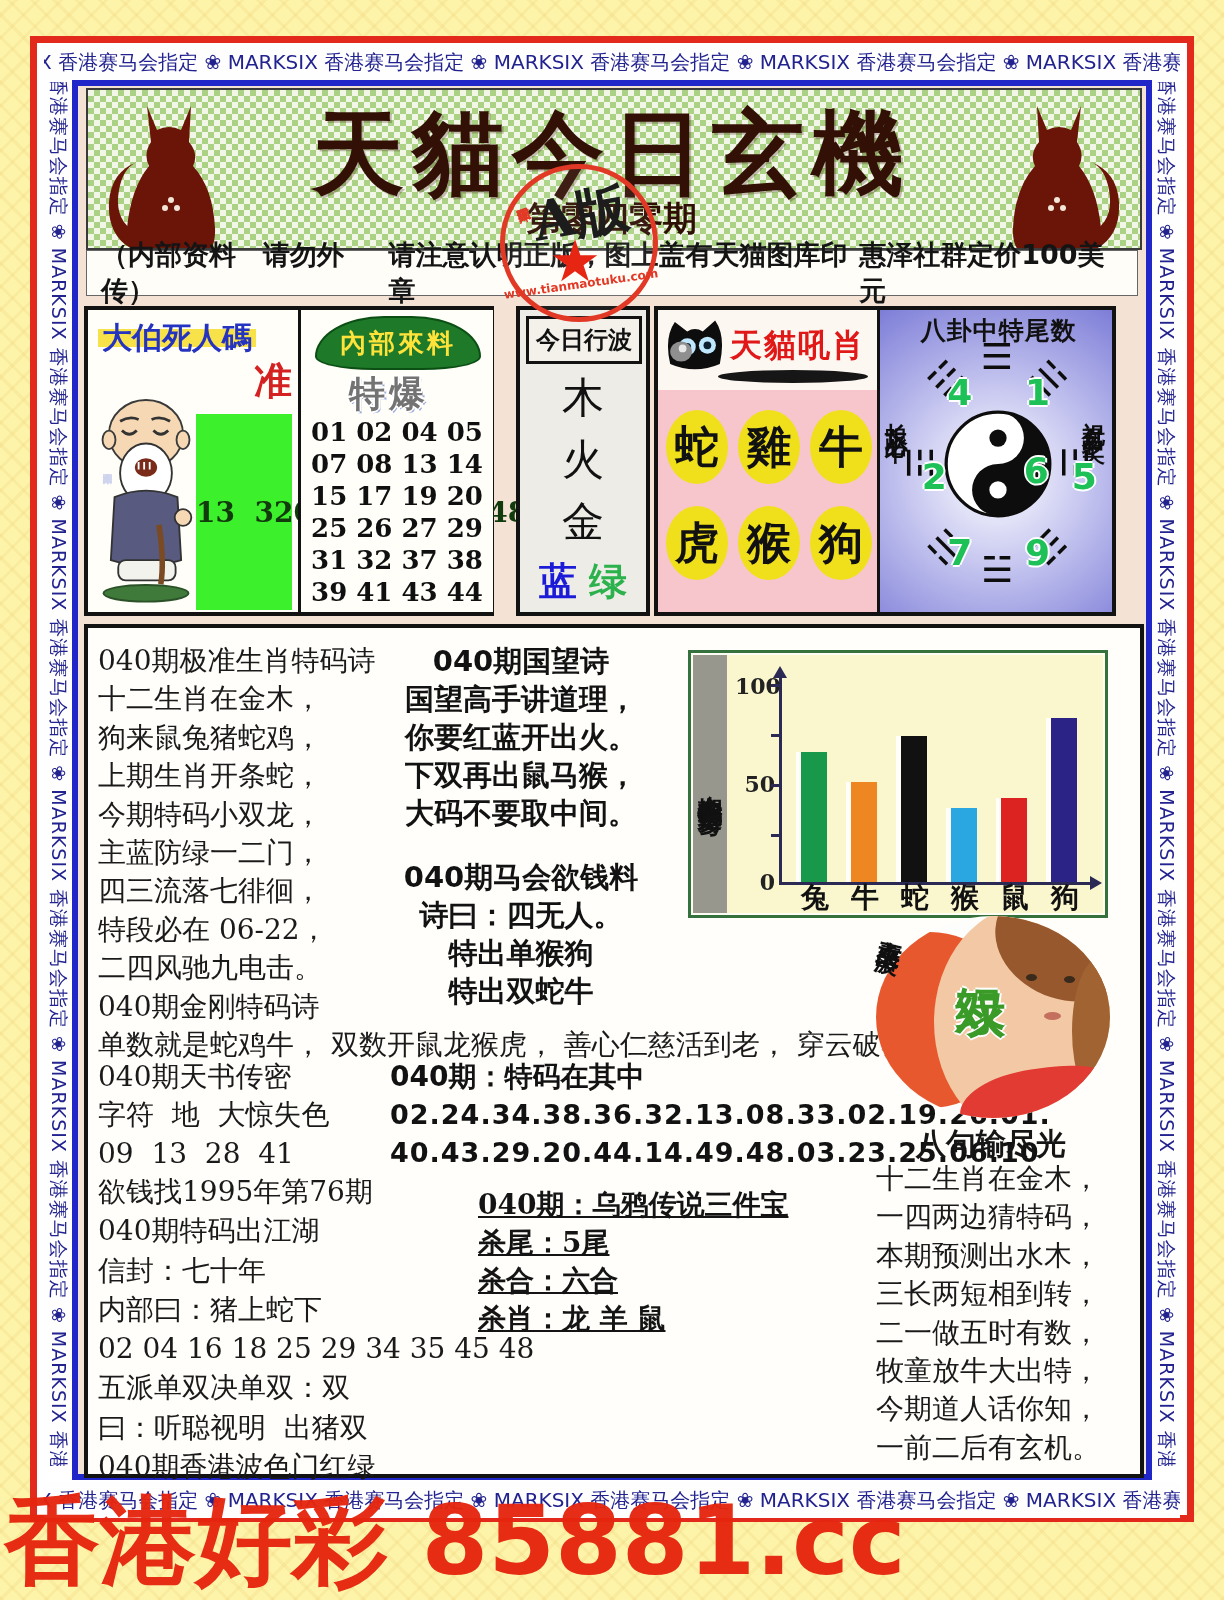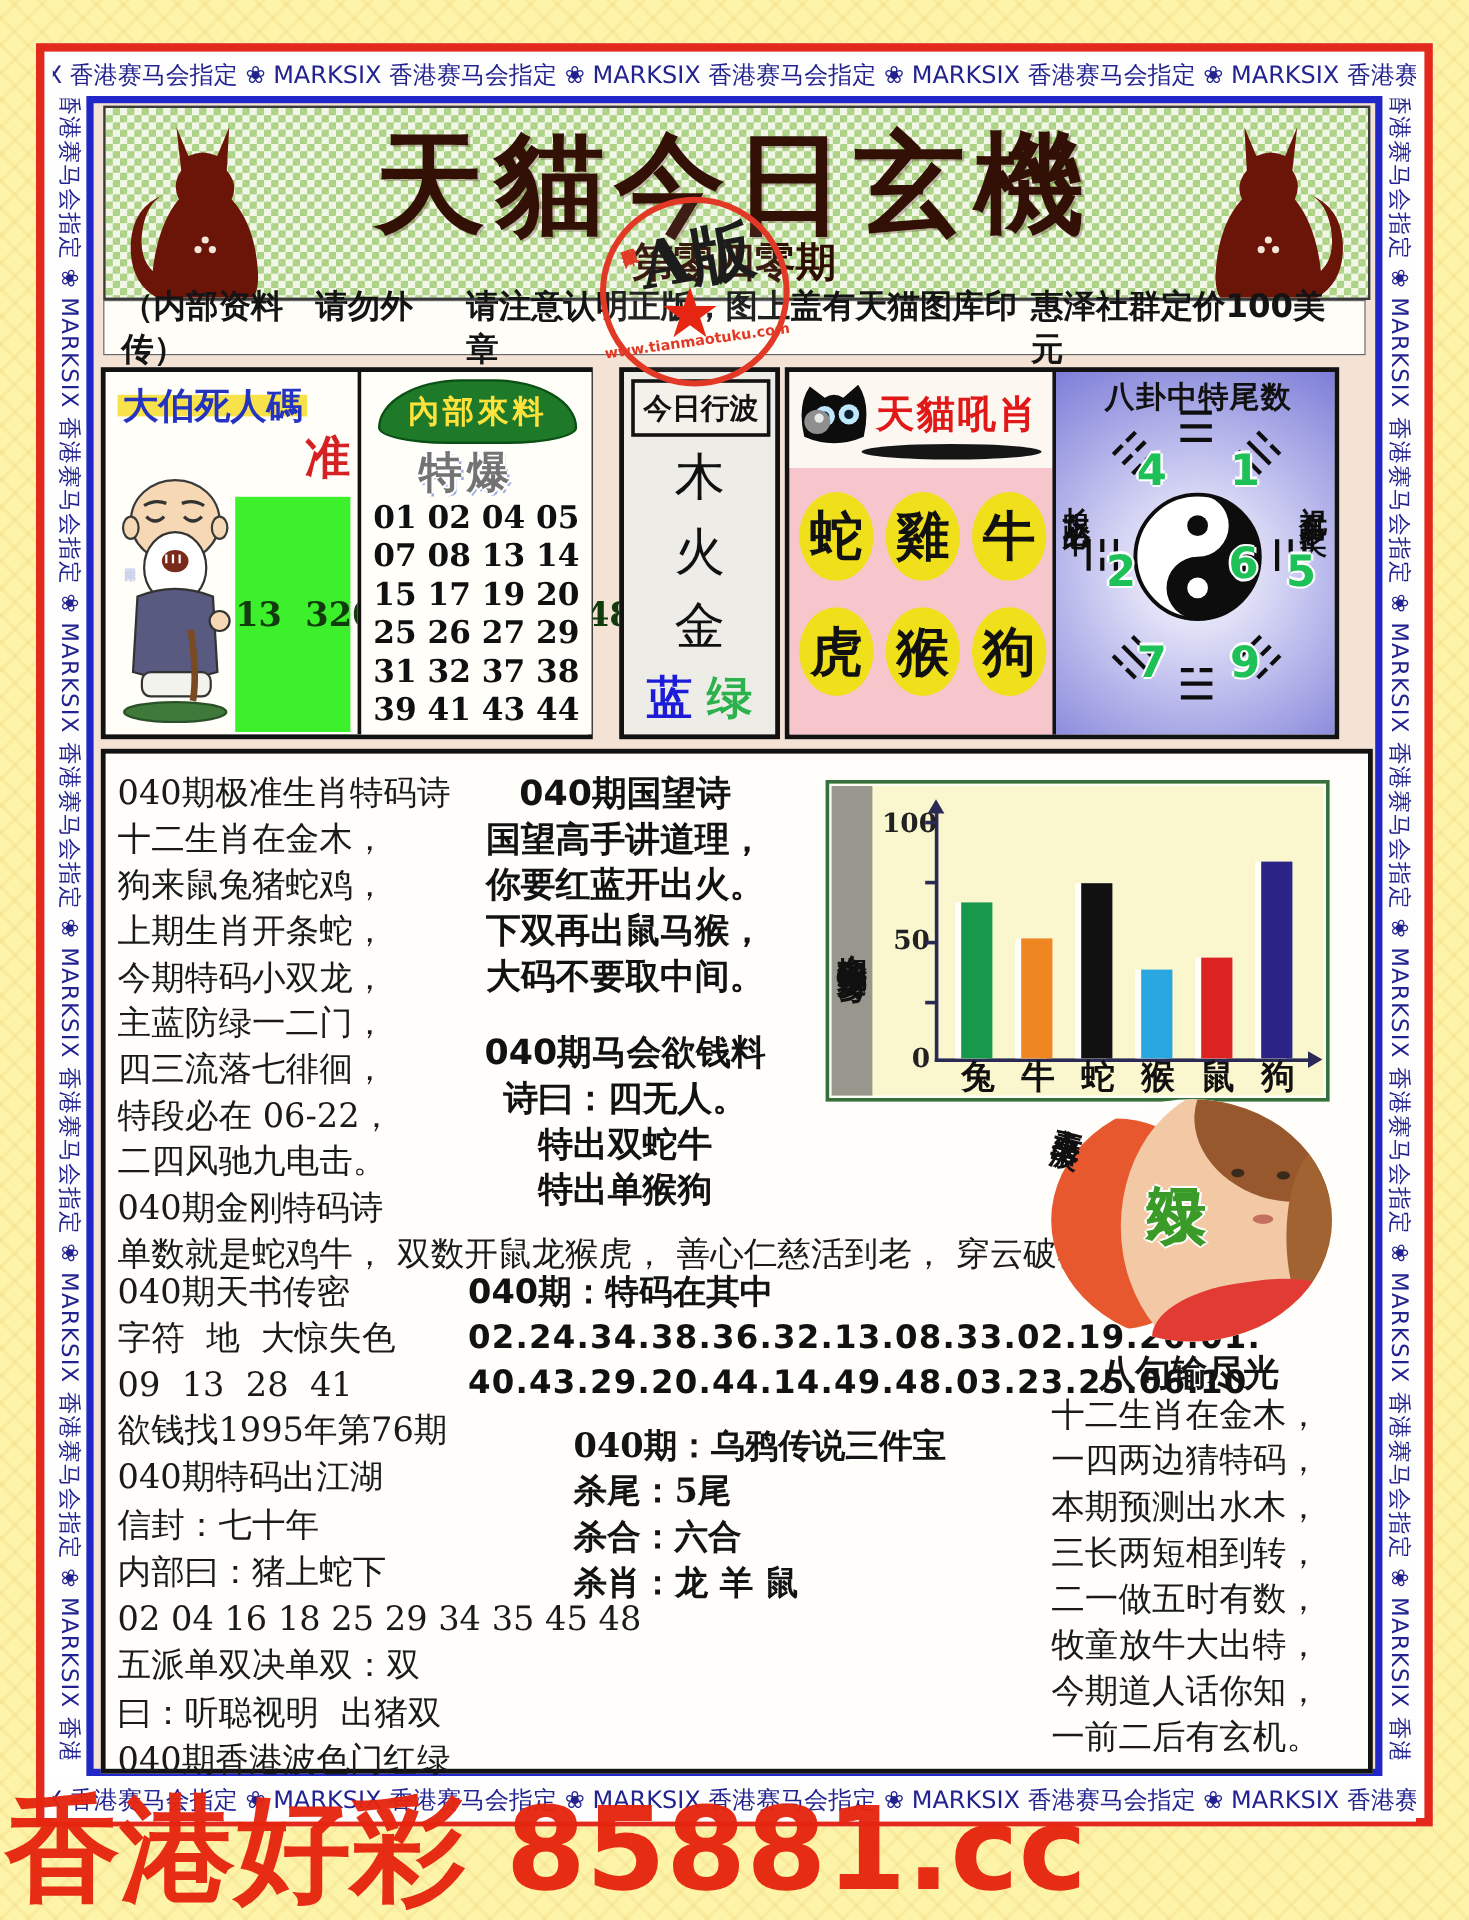--- a/index.html
+++ b/index.html
@@ -100,21 +100,21 @@
   .money-poem{left:356px;top:858px;width:330px;text-align:center;}
   .money-poem div{font:900 29px "DejaVu Sans",sans-serif;color:#121212;line-height:38px;}
   .full-line{left:98px;top:1026px;width:1020px;font:400 28px "DejaVu Serif",serif;color:#1a1a1a;}
   .tianshu{left:98px;top:1058px;}
   .special-title{left:390px;top:1058px;font:900 28px "DejaVu Sans",sans-serif;color:#121212;}
   .special-rows{left:390px;top:1096px;}
   .special-rows div{font:700 27px "DejaVu Sans",sans-serif;color:#121212;line-height:38px;letter-spacing:1px;}
   .left-bottom{left:98px;top:1172px;}
   .left-bottom div{line-height:39.3px;}
   .crow{left:478px;top:1186px;}
-  .crow div{font:700 28px "DejaVu Serif",serif;color:#141414;line-height:38px;white-space:pre;}
+  .crow div{font:700 28px "DejaVu Serif",serif;color:#141414;line-height:38px;white-space:pre;text-decoration:underline;}
 
   
   .chart{left:688px;top:650px;width:414px;height:262px;background:#faf7cf;border:3px solid #35713d;
     box-shadow:inset 0 0 0 2px #fdfdf4;}
   .chart-strip{position:absolute;left:2px;top:2px;bottom:2px;width:34px;background:#98978d;
     display:flex;align-items:center;justify-content:center;}
   .chart-strip span{writing-mode:vertical-rl;font:900 25px "DejaVu Serif",serif;color:#111;letter-spacing:2px;}
   .yaxis{position:absolute;left:88px;top:18px;bottom:30px;width:3px;background:#2a2a55;}
   .yaxis:before{content:"";position:absolute;left:-6px;top:-12px;border:7px solid transparent;border-bottom:12px solid #2a2a55;}
   .xaxis{position:absolute;left:88px;right:8px;bottom:30px;height:3px;background:#2a2a55;}
@@ -317,22 +317,22 @@
     <div>040期国望诗</div>
     <div>国望高手讲道理，</div>
     <div>你要红蓝开出火。</div>
     <div>下双再出鼠马猴，</div>
     <div>大码不要取中间。</div>
   </div>
 
   <div class="abs money-poem">
     <div>040期马会欲钱料</div>
     <div>诗曰：四无人。</div>
+    <div>特出单猴狗</div>
     <div>特出双蛇牛</div>
-    <div>特出单猴狗</div>
   </div>
 
   <div class="abs full-line">单数就是蛇鸡牛， 双数开鼠龙猴虎， 善心仁慈活到老， 穿云破雾踏千山。</div>
 
   <div class="abs serif-col tianshu">
     <div>040期天书传密</div>
     <div>字符  地  大惊失色</div>
     <div>09  13  28  41</div>
   </div>
 

